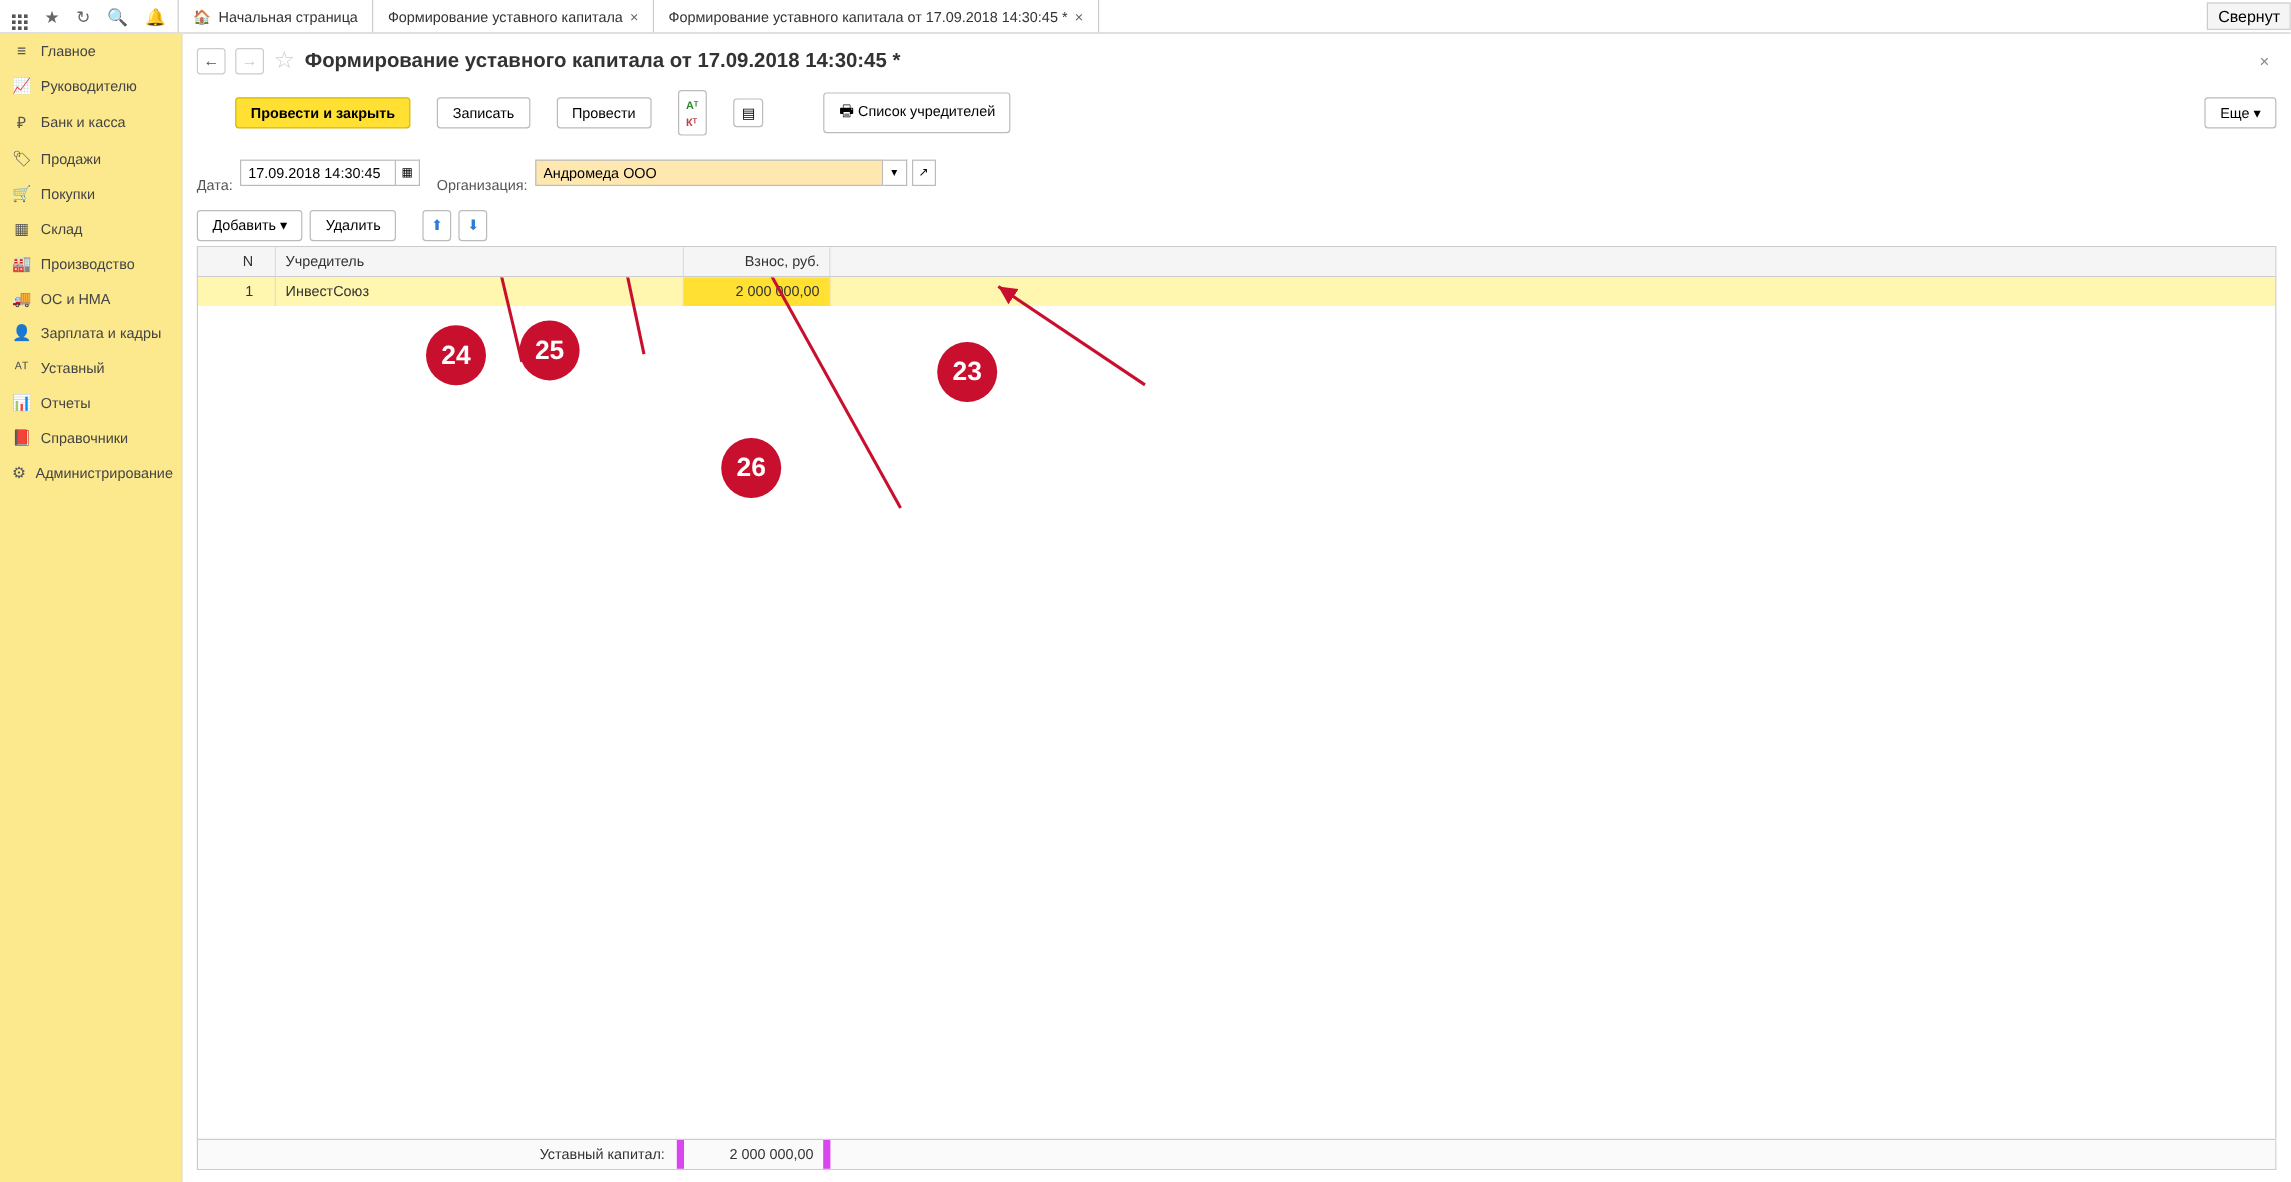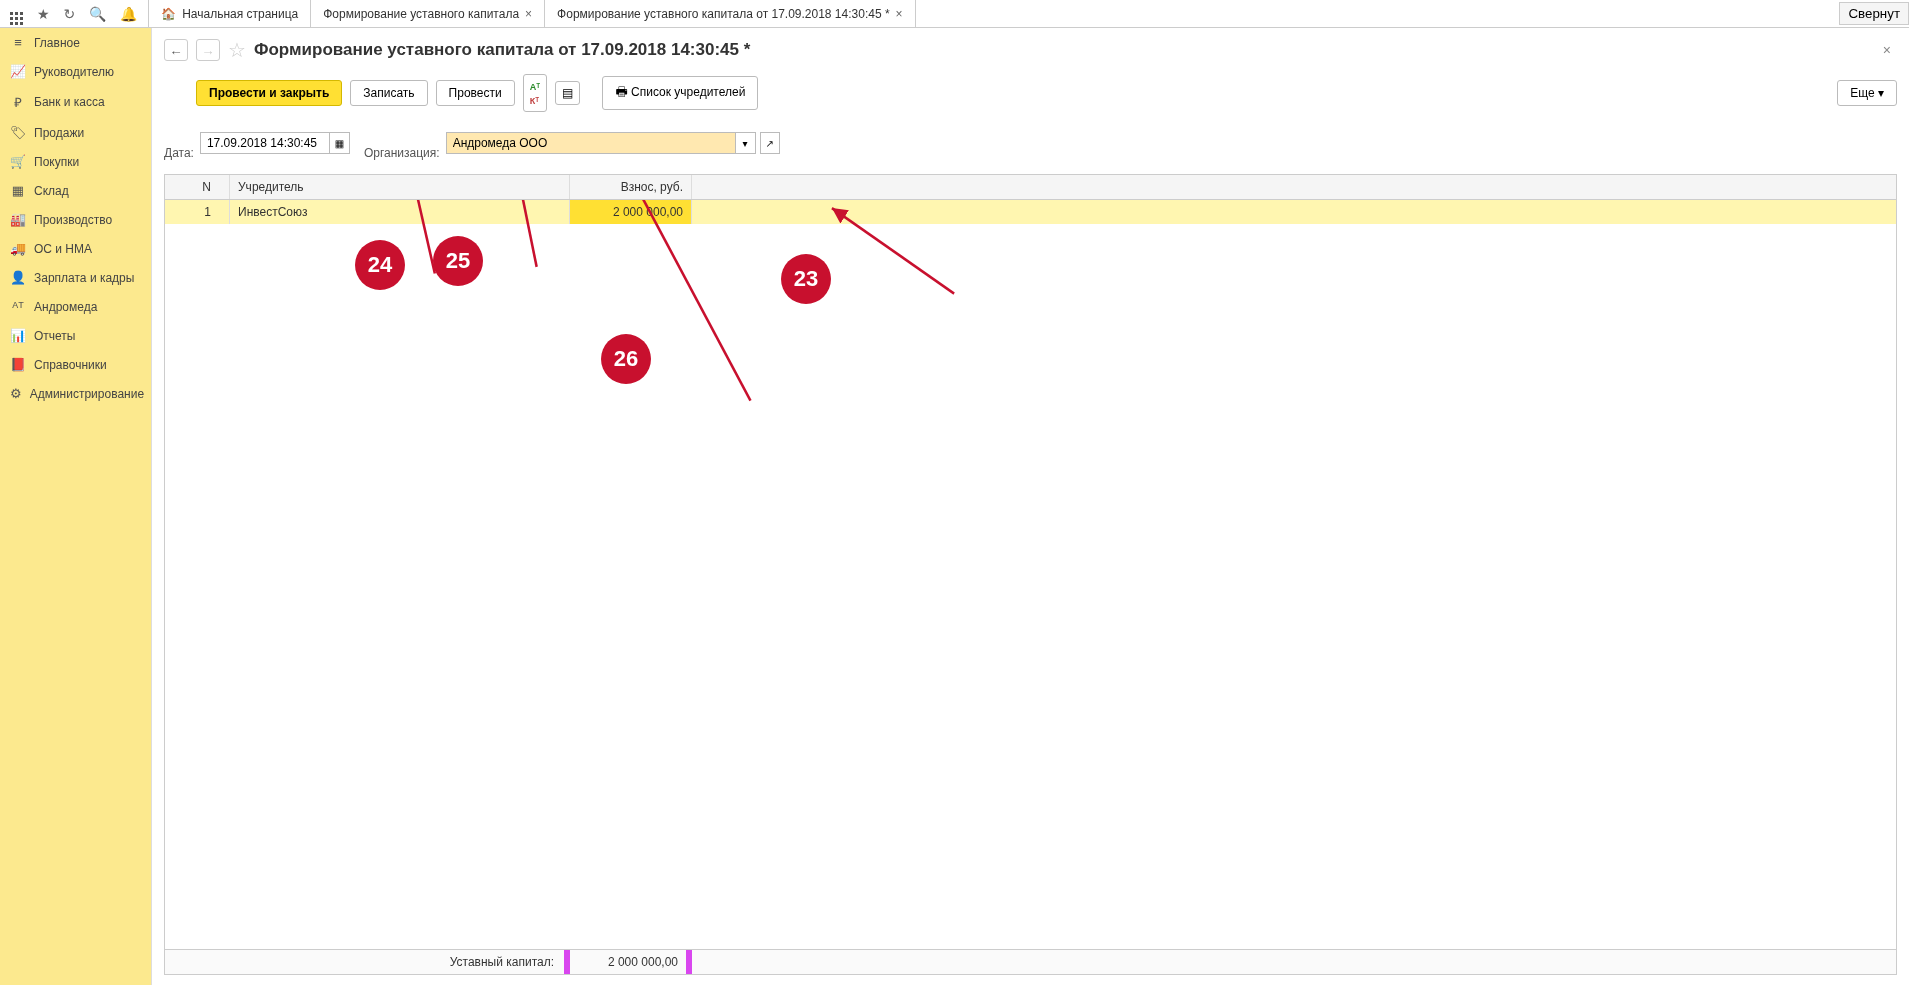--- a/index.html
+++ b/index.html
@@ -22,21 +22,21 @@
 .content { flex: 1; padding: 10px 12px; position: relative; display: flex; flex-direction: column; }
 
 
 .doc-header { display: flex; align-items: center; gap: 8px; margin-bottom: 12px; }
 .nav-btn { width: 24px; height: 22px; border: 1px solid #ccc; background: #fff; display: flex; align-items: center; justify-content: center; cursor: pointer; color: #555; border-radius: 3px; }
 .star-btn { font-size: 20px; color: #ccc; cursor: pointer; }
 .doc-title { font-size: 17px; font-weight: bold; }
 .close-x { margin-left: auto; color: #888; cursor: pointer; font-size: 14px; padding: 0 6px; }
 
 
-.toolbar { display: flex; align-items: center; gap: 8px; margin-bottom: 14px; padding-left: 32px; }
+.toolbar { display: flex; align-items: center; gap: 22px; margin-bottom: 14px; padding-left: 32px; }
 .btn { padding: 5px 12px; border: 1px solid #bbb; background: #fff; cursor: pointer; border-radius: 3px; font-size: 12px; }
 .btn-primary { background: #ffe033; border-color: #d4b800; font-weight: bold; }
 .btn-icon { padding: 4px 6px; min-width: 24px; text-align: left; }
 .btn-more { margin-left: auto; }
 .toolbar .sep { width: 6px; }
 
 
 .form-row { display: flex; align-items: center; gap: 6px; margin-bottom: 14px; }
 .form-row label { color: #555; margin-top: 20px; }
 .input-group { display: flex; align-items: center; }
@@ -152,21 +152,21 @@
     <div class="sidebar-item">
         <span class="sidebar-icon">🚚</span>
         <span>ОС и НМА</span>
       </div>
     <div class="sidebar-item">
         <span class="sidebar-icon">👤</span>
         <span>Зарплата и кадры</span>
       </div>
     <div class="sidebar-item">
         <span class="sidebar-icon">ᴬᵀ</span>
-        <span>Андромеда</span>
+        <span>Уставный</span>
       </div>
     <div class="sidebar-item">
         <span class="sidebar-icon">📊</span>
         <span>Отчеты</span>
       </div>
     <div class="sidebar-item">
         <span class="sidebar-icon">📕</span>
         <span>Справочники</span>
       </div>
     <div class="sidebar-item">
@@ -203,20 +203,27 @@
         <button class="input-btn">▦</button>
       </div>
       <label style="margin-left:8px">Организация:</label>
       <div class="input-group">
         <input class="text-input org-input" value="Андромеда ООО" style="">
         <button class="input-btn">▾</button>
         <button class="input-btn" style="border-left:1px solid #bbb;margin-left:4px">↗</button>
       </div>
     </div>
 
+    <div class="table-toolbar">
+      <button class="btn"><span>Добавить</span> ▾</button>
+      <button class="btn">Удалить</button>
+      <span style="width:10px"></span>
+      <button class="btn btn-icon arrow-up">⬆</button>
+      <button class="btn btn-icon arrow-down">⬇</button>
+    </div>
 
     <div class="table">
       <div class="thead">
         <div class="th col-n">N</div>
         <div class="th col-founder" style="flex:0 0 340px">Учредитель</div>
         <div class="th col-amount">Взнос, руб.</div>
         <div class="th" style="flex:1;border-right:none"></div>
       </div>
       <div class="tbody">
         <div class="trow sel">

